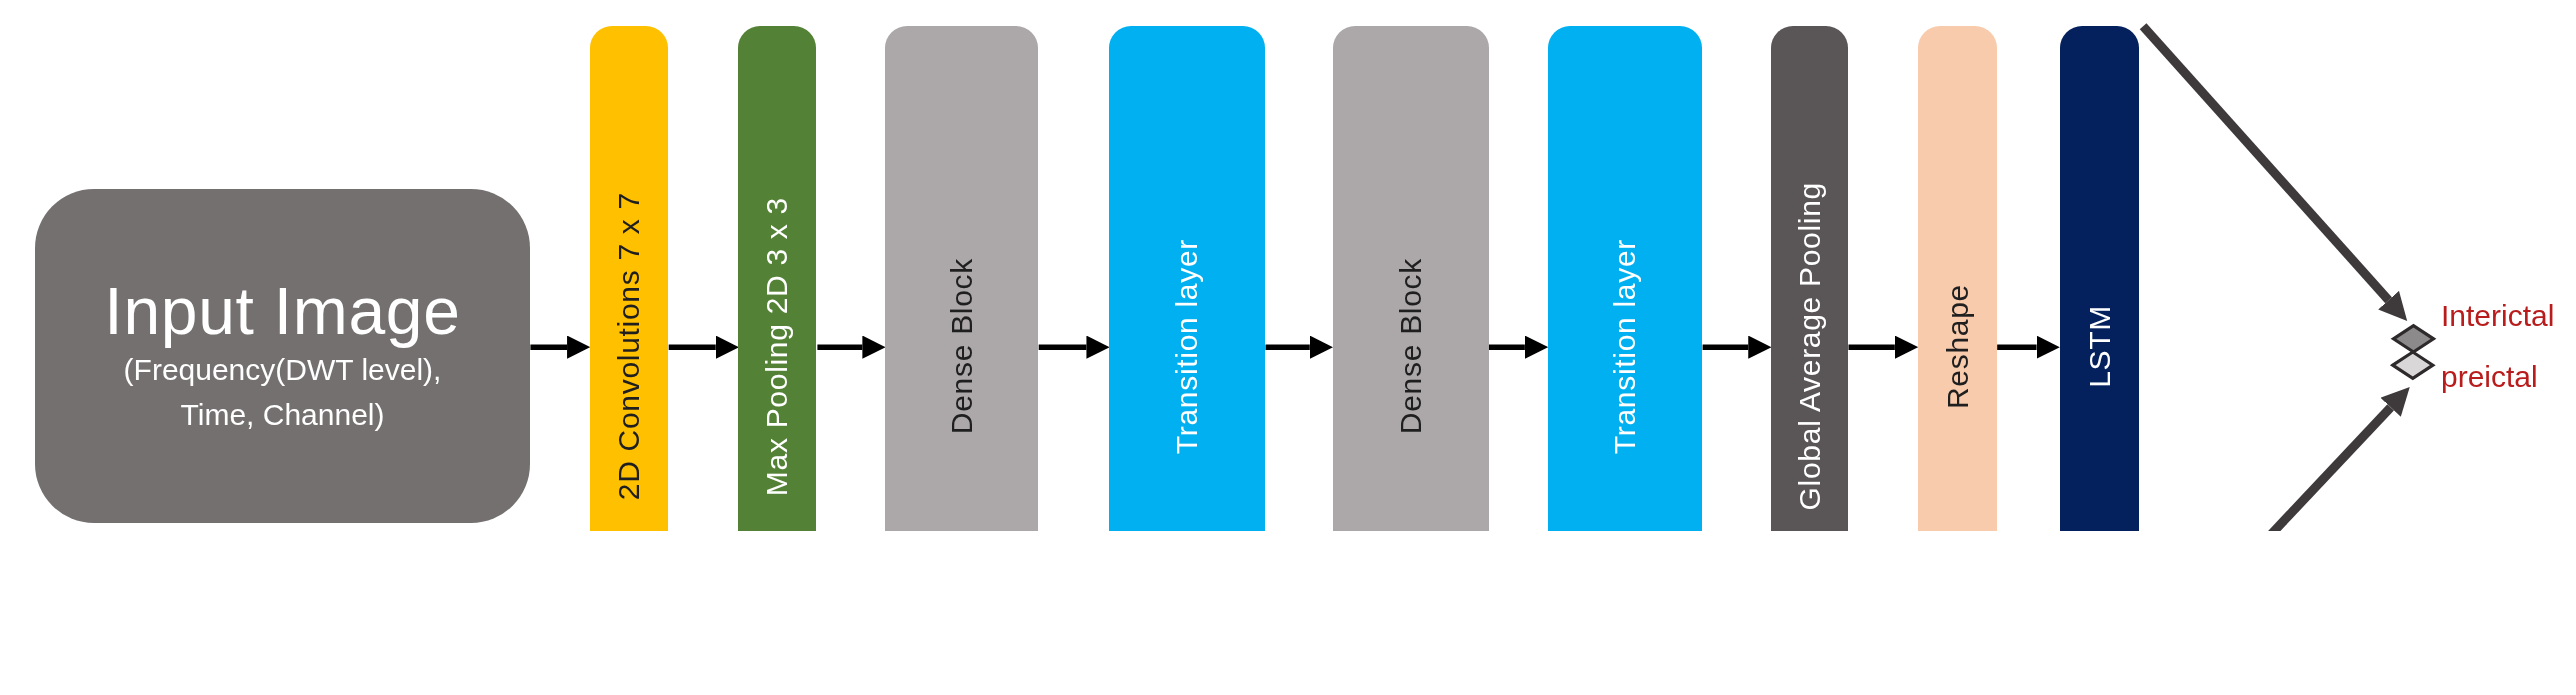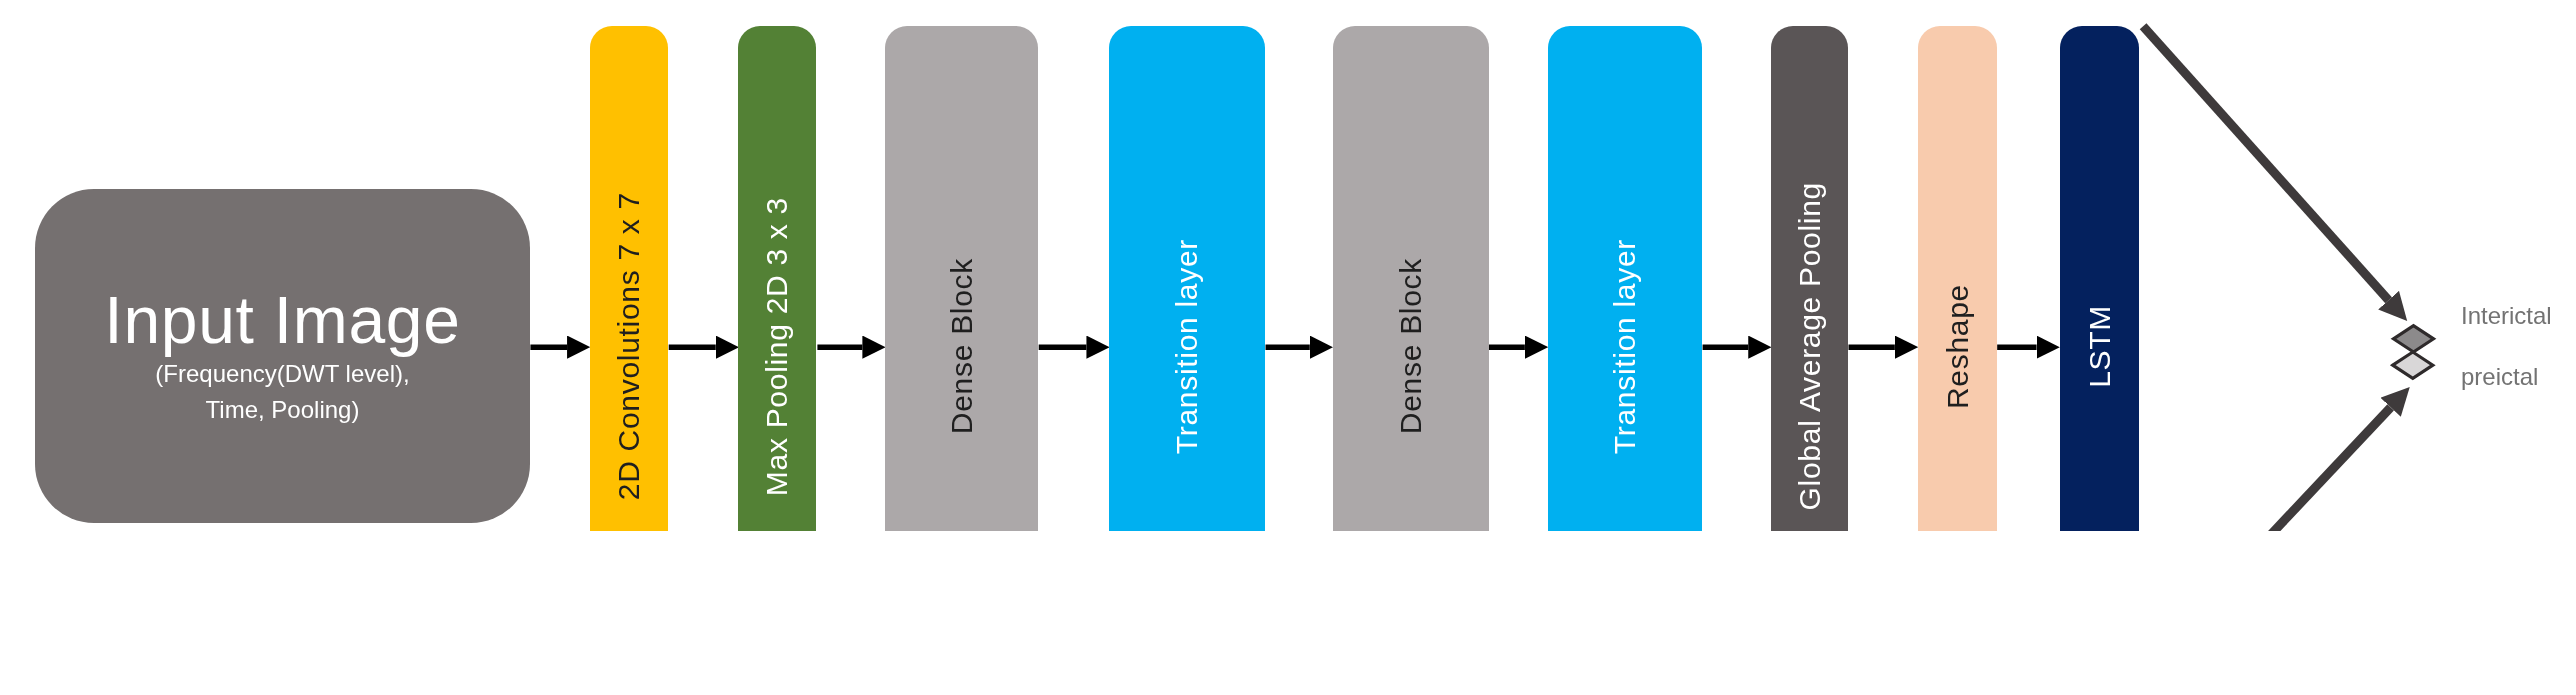--- a/index.html
+++ b/index.html
@@ -30,21 +30,21 @@
     align-items: center;
     justify-content: center;
     text-align: center;
   }
   .input-title {
     font-size: 66px;
     line-height: 1.1;
     letter-spacing: 0.7px;
   }
   .input-subtitle {
-    font-size: 24px;
+    font-size: 30px;
     line-height: 1.5;
   }
 
   .bar {
     position: absolute;
     top: 25.6px;
     height: 641px;
     border-radius: 22px;
     display: flex;
     align-items: center;
@@ -53,25 +53,24 @@
   .bar-label {
     writing-mode: vertical-rl;
     transform: rotate(180deg);
     white-space: nowrap;
     font-size: 30px;
     letter-spacing: 0.7px;
   }
 
   .out-label {
     position: absolute;
-    font-size: 24px;
+    font-size: 30px;
     line-height: 30px;
-    color: #737373;
+    color: #b91c1c;
     white-space: nowrap;
-    margin-left: 20px;
   }
 </style>
 </head>
 <body>
 
 <div class="canvas">
 
   <svg class="svg-layer" viewBox="0 0 3723 1005">
     <defs>
       <marker id="head-flow" viewBox="0 0 10 10" refX="0" refY="5" markerWidth="4.2" markerHeight="4.2" orient="auto" markerUnits="strokeWidth">
@@ -95,21 +94,21 @@
     <line class="branch-line" x1="3098" y1="38" x2="3453" y2="434" marker-end="url(#head-branch)"></line>
     <line class="branch-line" x1="3103" y1="964" x2="3456" y2="589" marker-end="url(#head-branch)"></line>
 
     <polygon class="diamond" points="3460,490 3489,471 3518,490 3489,509" fill="#8C8A8B"></polygon>
     <polygon class="diamond" points="3459,528 3488,509 3517,528 3488,547" fill="#D9D7D8"></polygon>
   </svg>
 
   <div class="input-box" style="background: rgb(117, 112, 112); color: rgb(255, 255, 255);">
     <div class="input-title">Input Image</div>
     <div class="input-subtitle">(Frequency(DWT level),</div>
-    <div class="input-subtitle">Time, Pooling)</div>
+    <div class="input-subtitle">Time, Channel)</div>
   </div>
 
   <div class="bar" style="left: 590px; width: 78px; background: rgb(255, 192, 0); color: rgb(31, 31, 31);">
     <span class="bar-label">2D Convolutions 7 x 7</span>
   </div>
   <div class="bar" style="left: 738px; width: 78px; background: rgb(83, 129, 53); color: rgb(255, 255, 255);">
     <span class="bar-label">Max Pooling 2D 3 x 3</span>
   </div>
   <div class="bar" style="left: 885px; width: 153px; background: rgb(172, 168, 169); color: rgb(31, 31, 31);">
     <span class="bar-label">Dense Block</span>

